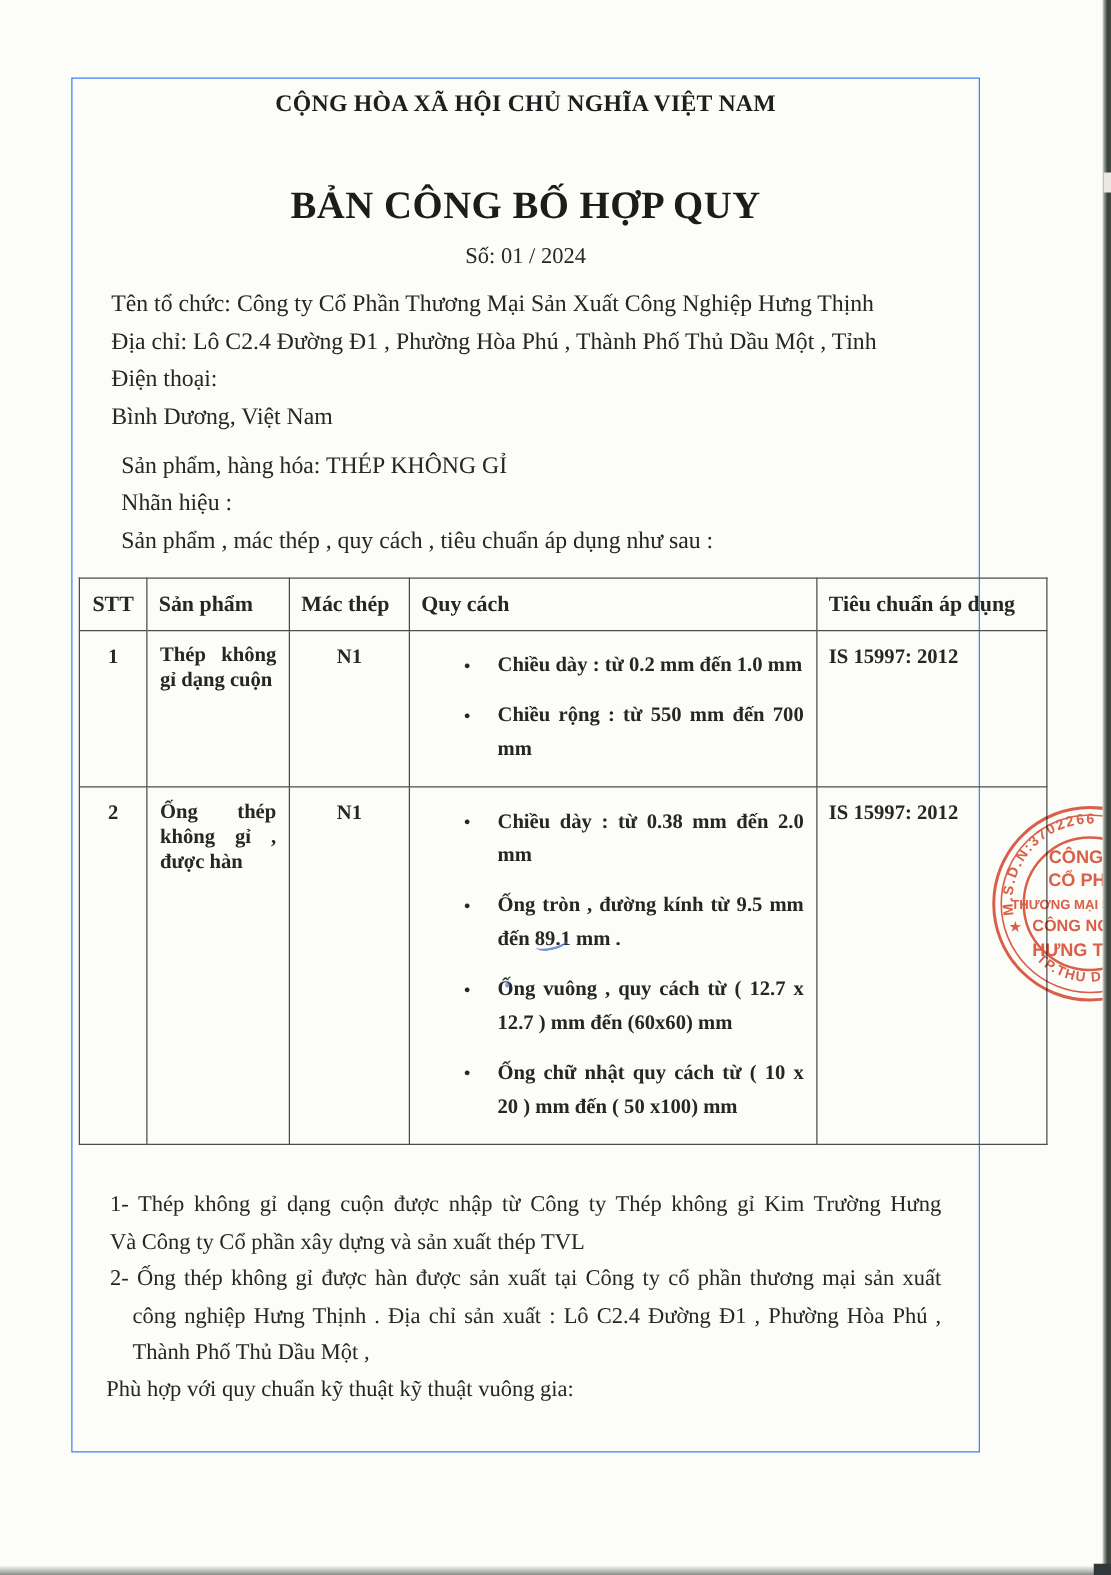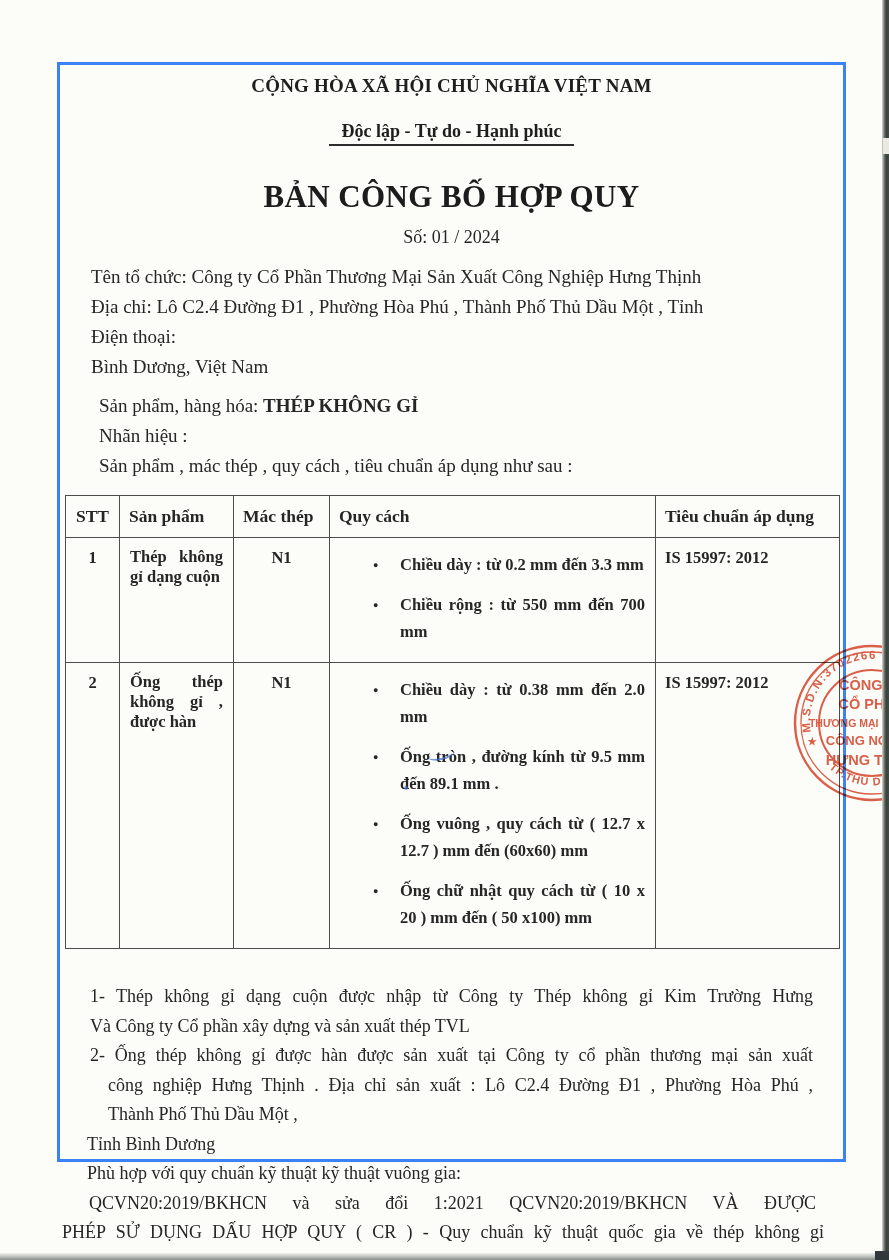--- a/index.html
+++ b/index.html
@@ -11,35 +11,35 @@
   
   .edge-right{position:absolute;top:0;right:0;width:7px;height:1260px;
     background:linear-gradient(to right,#d9d9d0 0%,#6b726c 35%,#39413c 60%,#434b45 100%);}
   .edge-right-notch{position:absolute;top:138px;right:0;width:6px;height:16px;background:#e9e9e1;}
   .edge-bottom{position:absolute;left:0;bottom:0;width:889px;height:7px;
     background:linear-gradient(to bottom,#f0f0ea 0%,#b9beba 55%,#878c89 100%);}
   .edge-corner{position:absolute;right:0;bottom:0;width:14px;height:9px;background:#31383a;}
 
   
   .frame{
-    position:absolute;left:57px;top:62px;width:789px;height:1100px;
-    border:3px solid #3b82f6;box-sizing:border-box;
+    position:absolute;left:57px;top:62px;width:727px;height:1100px;
+    border:1px solid #3b82f6;box-sizing:border-box;
   }
 
   .doc-header{text-align:center;}
   .h1{margin-top:10px;font-size:19px;font-weight:bold;color:#1e1e1e;letter-spacing:.2px;}
   .motto{display:inline-block;margin-top:6px;padding:0 12px 2px 12px;
     font-size:18px;font-weight:bold;color:#1e1e1e;border-bottom:2px solid #2c2c2c;}
   .title{margin-top:33px;font-size:31px;font-weight:bold;color:#1c1c1c;letter-spacing:.4px;}
   .docno{margin-top:12px;font-size:18px;}
 
   .info{margin-top:14px;padding:0 30px 0 31px;font-size:19px;line-height:30px;}
   .info .grp{padding-left:8px;}
   .info .sp-line{margin-top:9px;}
-  .b{font-weight:bold;}
+  .b{font-weight:normal;}
 
   table.spec{margin:14px 0 0 5px;border-collapse:collapse;table-layout:fixed;width:774px;font-size:16.5px;}
   table.spec th,table.spec td{border:1px solid #4d4d4d;vertical-align:top;font-weight:bold;}
   table.spec thead th{height:37px;vertical-align:middle;text-align:left;padding:2px 9px;font-size:17.5px;}
   table.spec thead th.c{text-align:center;padding:2px 2px;}
   td.stt{text-align:center;padding-top:10px;}
   td.sp{padding:9px 10px 4px 10px;text-align:justify;}
   td.mt{text-align:center;padding-top:10px;}
   td.qc{padding:4px 6px 4px 0;}
   td.tc{padding:10px 8px 4px 9px;}
@@ -71,21 +71,20 @@
 </style>
 </head>
 <body>
 
 <div class="page">
 
   <div class="frame">
 
     <div class="doc-header">
       <div class="h1">CỘNG HÒA XÃ HỘI CHỦ NGHĨA VIỆT NAM</div><br>
-      <span class="motto">Độc lập - Tự do - Hạnh phúc</span>
       <div class="title">BẢN CÔNG BỐ HỢP QUY</div>
       <div class="docno">Số: 01 / 2024</div>
     </div>
 
     <div class="info">
       <div>Tên tổ chức: Công ty Cổ Phần Thương Mại Sản Xuất Công Nghiệp Hưng Thịnh</div>
       <div>Địa chỉ: Lô C2.4 Đường Đ1 , Phường Hòa Phú , Thành Phố Thủ Dầu Một , Tỉnh</div>
       <div>Điện thoại:</div>
       <div>Bình Dương, Việt Nam</div>
       <div class="grp sp-line">
@@ -112,21 +111,21 @@
           <th>Tiêu chuẩn áp dụng</th>
         </tr>
       </thead>
       <tbody>
         <tr class="r1">
           <td class="stt">1</td>
           <td class="sp">Thép không gỉ dạng cuộn</td>
           <td class="mt">N1</td>
           <td class="qc">
             <ul class="bullets">
-              <li>Chiều dày : từ 0.2 mm đến 3.3 mm</li>
+              <li>Chiều dày : từ 0.2 mm đến 1.0 mm</li>
               <li>Chiều rộng : từ 550 mm đến 700 mm</li>
             </ul>
           </td>
           <td class="tc">IS 15997: 2012</td>
         </tr>
         <tr class="r2">
           <td class="stt">2</td>
           <td class="sp">Ống thép không gỉ , được hàn</td>
           <td class="mt">N1</td>
           <td class="qc">
@@ -142,26 +141,21 @@
       </tbody>
     </table>
 
     <div class="notes">
       <div class="jl">1- Thép không gỉ dạng cuộn được nhập từ Công ty Thép không gỉ Kim Trường Hưng</div>
       <div class="plain">Và Công ty Cổ phần xây dựng và sản xuất thép TVL</div>
       <div class="jl">2- Ống thép không gỉ được hàn được sản xuất tại Công ty cổ phần thương mại sản xuất</div>
       <div class="jl cont">công nghiệp Hưng Thịnh . Địa chỉ sản xuất : Lô C2.4 Đường Đ1 , Phường Hòa Phú ,</div>
       <div class="cont">Thành Phố Thủ Dầu Một ,</div>
     </div>
-    <div class="province">Tỉnh Bình Dương</div>
     <div class="conformity">Phù hợp với quy chuẩn kỹ thuật kỹ thuật vuông gia:</div>
-    <div class="regulation">
-      <div class="jl">QCVN20:2019/BKHCN và sửa đổi 1:2021 QCVN20:2019/BKHCN VÀ ĐƯỢC</div>
-      <div class="jl reg2">PHÉP SỬ DỤNG DẤU HỢP QUY ( CR ) - Quy chuẩn kỹ thuật quốc gia về thép không gỉ</div>
-    </div>
 
   </div>
 
   <svg class="stamp" viewBox="0 0 180 195">
     <circle class="ring" cx="92" cy="95" r="77" stroke-width="2.4"></circle>
     <circle class="ring" cx="92" cy="95" r="71" stroke-width="1.3"></circle>
     <circle class="ring" cx="92" cy="95" r="53" stroke-width="2"></circle>
     <defs>
       <path id="arcL" d="M 31,104 A 62,62 0 1 1 153,104" fill="none"></path>
       <path id="arcB" d="M 49,140 A 62,62 0 0 0 135,140" fill="none"></path>

